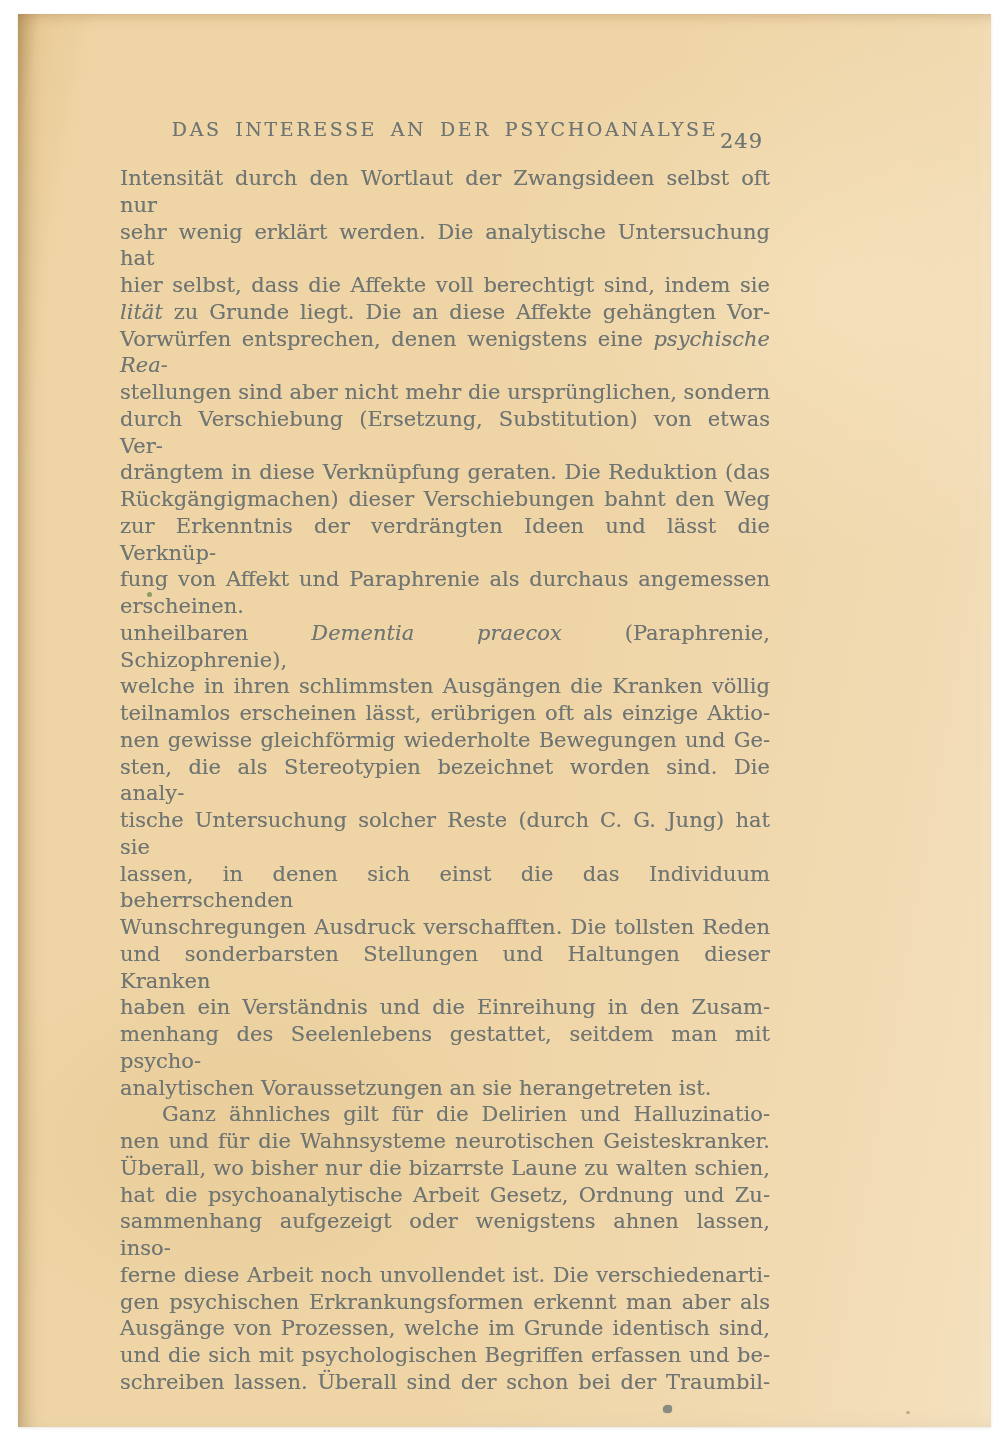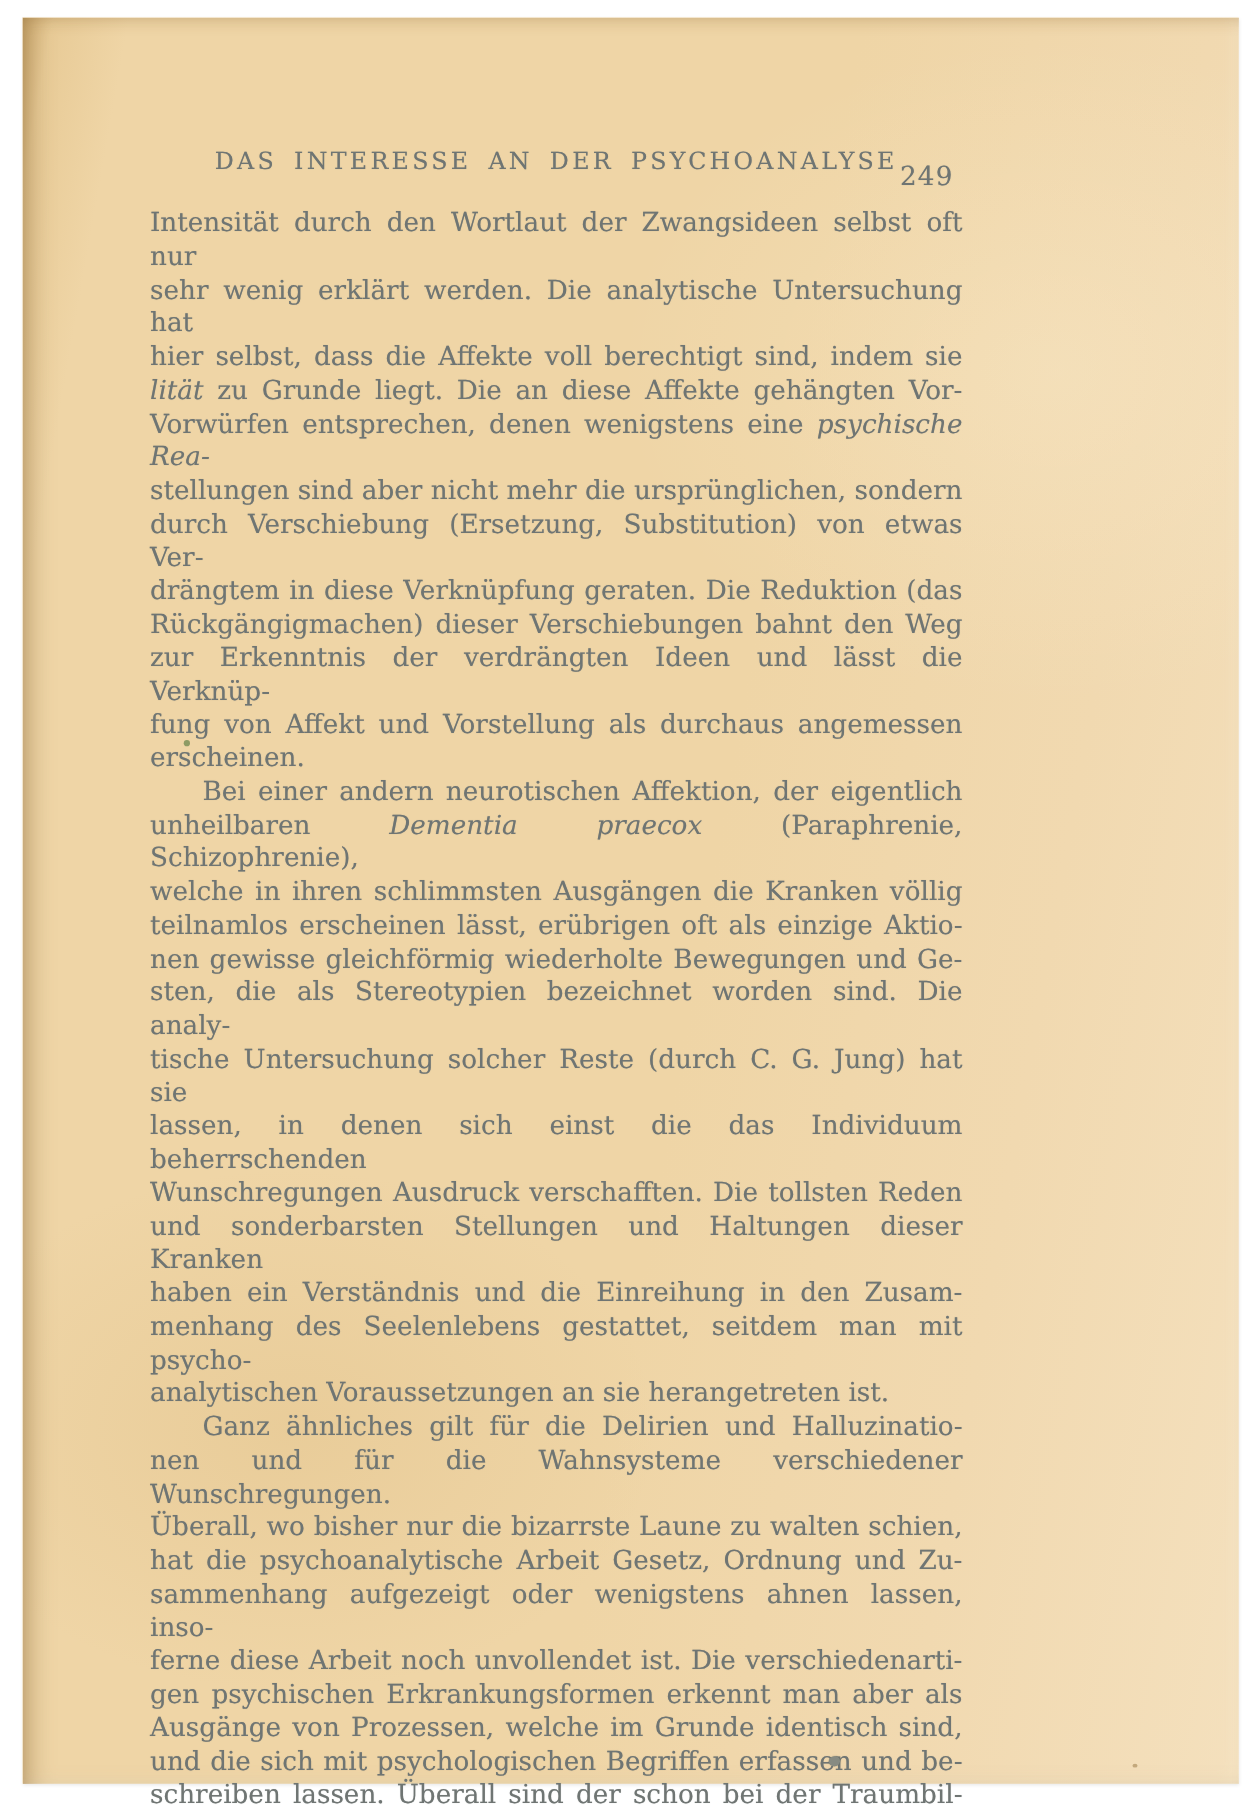--- a/index.html
+++ b/index.html
@@ -113,41 +113,40 @@
           <div class="line"><span>Intensität durch den Wortlaut der Zwangsideen selbst oft nur</span></div>
           <div class="line"><span>sehr wenig erklärt werden. Die analytische Untersuchung hat</span></div>
           <div class="line"><span>hier selbst, dass die Affekte voll berechtigt sind, indem sie</span></div>
           <div class="line"><em>lität</em><span> zu Grunde liegt. Die an diese Affekte gehängten Vor-</span></div>
           <div class="line"><span>Vorwürfen entsprechen, denen wenigstens eine </span><em>psychische Rea-</em></div>
           <div class="line"><span>stellungen sind aber nicht mehr die ursprünglichen, sondern</span></div>
           <div class="line"><span>durch Verschiebung (Ersetzung, Substitution) von etwas Ver-</span></div>
           <div class="line"><span>drängtem in diese Verknüpfung geraten. Die Reduktion (das</span></div>
           <div class="line"><span>Rückgängigmachen) dieser Verschiebungen bahnt den Weg</span></div>
           <div class="line"><span>zur Erkenntnis der verdrängten Ideen und lässt die Verknüp-</span></div>
-          <div class="line"><span>fung von Affekt und Vorstellung als durchaus angemessen</span></div>
+          <div class="line"><span>fung von Affekt und Paraphrenie als durchaus angemessen</span></div>
           <div class="line end"><span>erscheinen.</span></div>
         </div>
         <div class="paragraph">
-          <div class="line indent"><span>Bei einer andern neurotischen Affektion, der eigentlich</span></div>
           <div class="line"><span>unheilbaren </span><em>Dementia praecox</em><span> (Paraphrenie, Schizophrenie),</span></div>
           <div class="line"><span>welche in ihren schlimmsten Ausgängen die Kranken völlig</span></div>
           <div class="line"><span>teilnamlos erscheinen lässt, erübrigen oft als einzige Aktio-</span></div>
           <div class="line"><span>nen gewisse gleichförmig wiederholte Bewegungen und Ge-</span></div>
           <div class="line"><span>sten, die als Stereotypien bezeichnet worden sind. Die analy-</span></div>
           <div class="line"><span>tische Untersuchung solcher Reste (durch C. G. Jung) hat sie</span></div>
           <div class="line"><span>lassen, in denen sich einst die das Individuum beherrschenden</span></div>
           <div class="line"><span>Wunschregungen Ausdruck verschafften. Die tollsten Reden</span></div>
           <div class="line"><span>und sonderbarsten Stellungen und Haltungen dieser Kranken</span></div>
           <div class="line"><span>haben ein Verständnis und die Einreihung in den Zusam-</span></div>
           <div class="line"><span>menhang des Seelenlebens gestattet, seitdem man mit psycho-</span></div>
           <div class="line end"><span>analytischen Voraussetzungen an sie herangetreten ist.</span></div>
         </div>
         <div class="paragraph">
           <div class="line indent"><span>Ganz ähnliches gilt für die Delirien und Halluzinatio-</span></div>
-          <div class="line"><span>nen und für die Wahnsysteme verschiedener Wunschregungen.</span></div>
+          <div class="line"><span>nen und für die Wahnsysteme neurotischen Geisteskranker.</span></div>
           <div class="line"><span>Überall, wo bisher nur die bizarrste Laune zu walten schien,</span></div>
           <div class="line"><span>hat die psychoanalytische Arbeit Gesetz, Ordnung und Zu-</span></div>
           <div class="line"><span>sammenhang aufgezeigt oder wenigstens ahnen lassen, inso-</span></div>
           <div class="line"><span>ferne diese Arbeit noch unvollendet ist. Die verschiedenarti-</span></div>
           <div class="line"><span>gen psychischen Erkrankungsformen erkennt man aber als</span></div>
           <div class="line"><span>Ausgänge von Prozessen, welche im Grunde identisch sind,</span></div>
           <div class="line"><span>und die sich mit psychologischen Begriffen erfassen und be-</span></div>
           <div class="line"><span>schreiben lassen. Überall sind der schon bei der Traumbil-</span></div>
         </div>
       </div>

